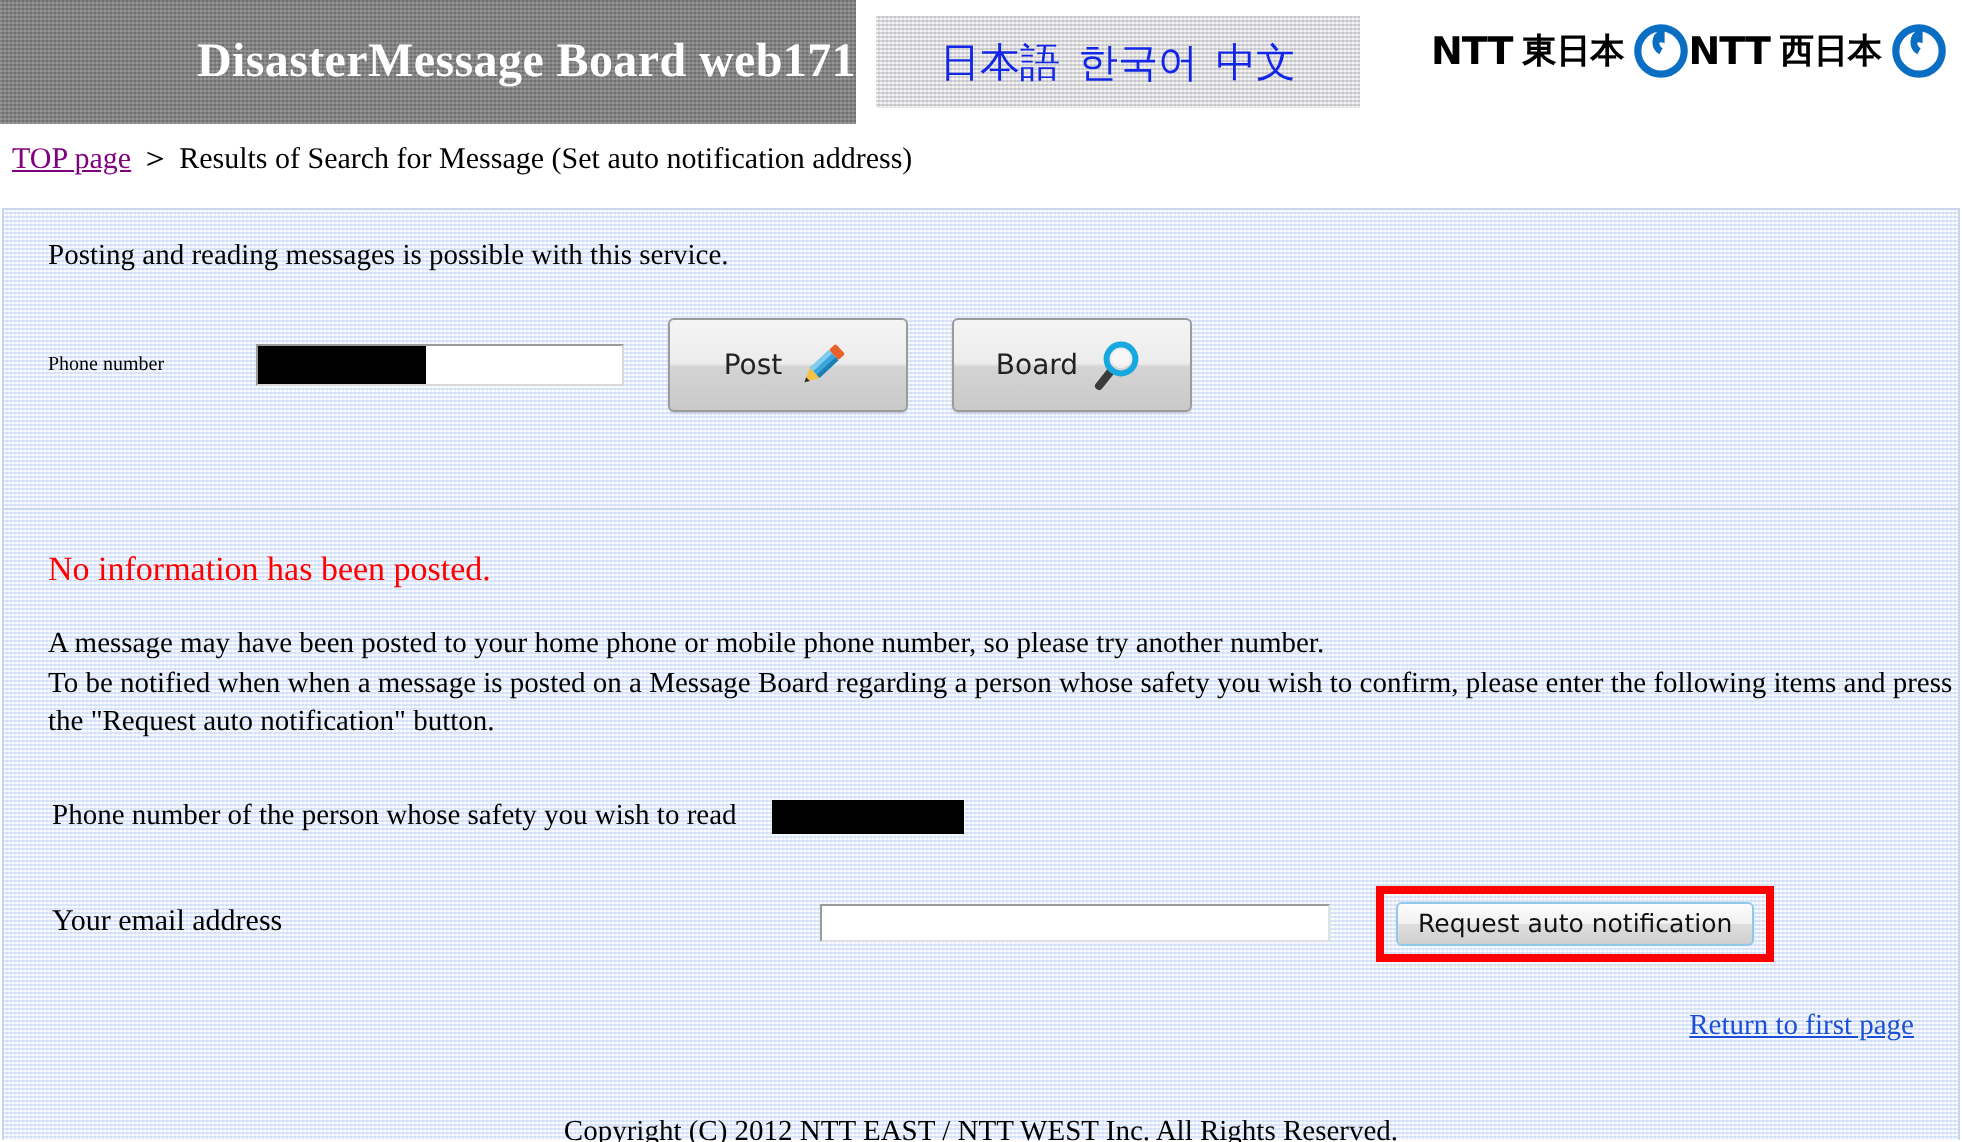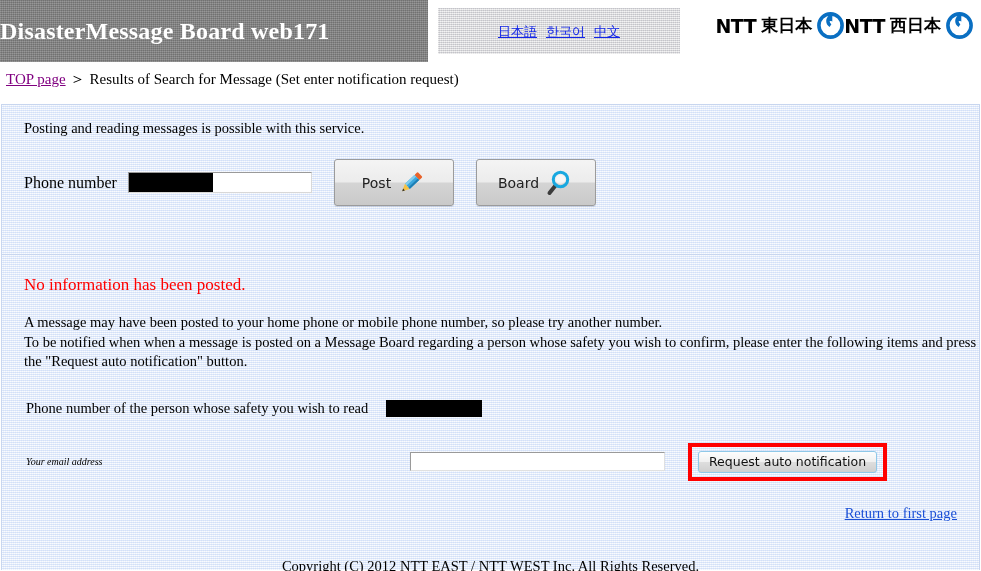--- a/index.html
+++ b/index.html
@@ -28,21 +28,21 @@
     left: 0;
     top: 0;
     width: 428px;
     height: 62px;
     background-color: #808080;
     background-image:
       repeating-linear-gradient(0deg, rgba(255,255,255,0.10) 0 1px, rgba(0,0,0,0.07) 1px 2px),
       repeating-linear-gradient(90deg, rgba(255,255,255,0.09) 0 1px, rgba(0,0,0,0.06) 1px 2px);
     display: flex;
     align-items: center;
-    justify-content: flex-start;
+    justify-content: flex-end;
   }
   .title-bar .title-text {
     color: #ffffff;
     font-weight: bold;
     font-size: 24px;
     letter-spacing: 0.2px;
     font-family: "Liberation Serif", "DejaVu Serif", serif;
   }
   .lang-box {
     position: absolute;
@@ -54,22 +54,21 @@
     background-image:
       repeating-linear-gradient(0deg, rgba(255,255,255,0.5) 0 1px, rgba(180,180,190,0.35) 1px 2px),
       repeating-linear-gradient(90deg, rgba(255,255,255,0.45) 0 1px, rgba(185,185,195,0.3) 1px 2px);
     display: flex;
     align-items: center;
     justify-content: center;
     gap: 9px;
   }
   .lang-link {
     color: #1326e8;
-    text-decoration: underline;
-    font-size: 13px;
+    font-size: 20px;
     font-family: "DejaVu Sans", "Liberation Sans", sans-serif;
     cursor: pointer;
     line-height: 1;
   }
   .ntt-logos {
     position: absolute;
     right: 8px;
     top: 12px;
     display: flex;
     align-items: center;
@@ -141,21 +140,21 @@
     padding: 15px 0 0 22px;
     font-size: 14.5px;
   }
 
   .phone-row {
     display: flex;
     align-items: center;
     padding: 22px 0 0 22px;
   }
   .phone-label {
-    font-size: 16px;
+    font-size: 10px;
     width: 104px;
   }
   .input-wrap {
     position: relative;
     width: 184px;
     height: 21px;
   }
   .text-input {
     width: 100%;
     height: 100%;
@@ -223,23 +222,22 @@
     width: 96px;
     height: 17px;
     margin-left: 18px;
   }
   .email-row {
     display: flex;
     align-items: center;
     padding: 26px 0 0 24px;
   }
   .email-label {
-    font-size: 10px;
+    font-size: 15px;
     width: 384px;
-    font-style: italic;
   }
   .email-input {
     width: 255px;
     height: 19px;
     box-sizing: border-box;
     background: #ffffff;
     border: 1px solid #9a9a9a;
     border-right-color: #e0e0e0;
     border-bottom-color: #e0e0e0;
     font-family: "Liberation Serif", serif;
@@ -315,21 +313,21 @@
         <circle cx="13.5" cy="13.5" r="11.6" fill="none" stroke="#0a6fc2" stroke-width="3.6"></circle>
         <path d="M13.5 3.2 L13.5 13.5" stroke="#0a6fc2" stroke-width="3.6" stroke-linecap="round" fill="none"></path>
         <circle cx="13.5" cy="13.5" r="4.4" fill="#ffffff"></circle>
         <path d="M13.5 4.6 a5.2 5.2 0 0 0 0 9.0" fill="none" stroke="#0a6fc2" stroke-width="3.4"></path>
       </svg>
     </div>
   </div>
 </div>
 
 <div class="breadcrumb">
-  <span class="crumb-link">TOP page</span><span class="crumb-sep">＞</span><span>Results of Search for Message (Set enter notification request)</span>
+  <span class="crumb-link">TOP page</span><span class="crumb-sep">＞</span><span>Results of Search for Message (Set auto notification address)</span>
 </div>
 
 <div class="panel" id="panel-search">
   <div class="intro-text">Posting and reading messages is possible with this service.</div>
 
   <div class="phone-row">
     <span class="phone-label">Phone number</span>
 
     <span class="input-wrap">
       <input class="text-input" type="text" value="" style="">

